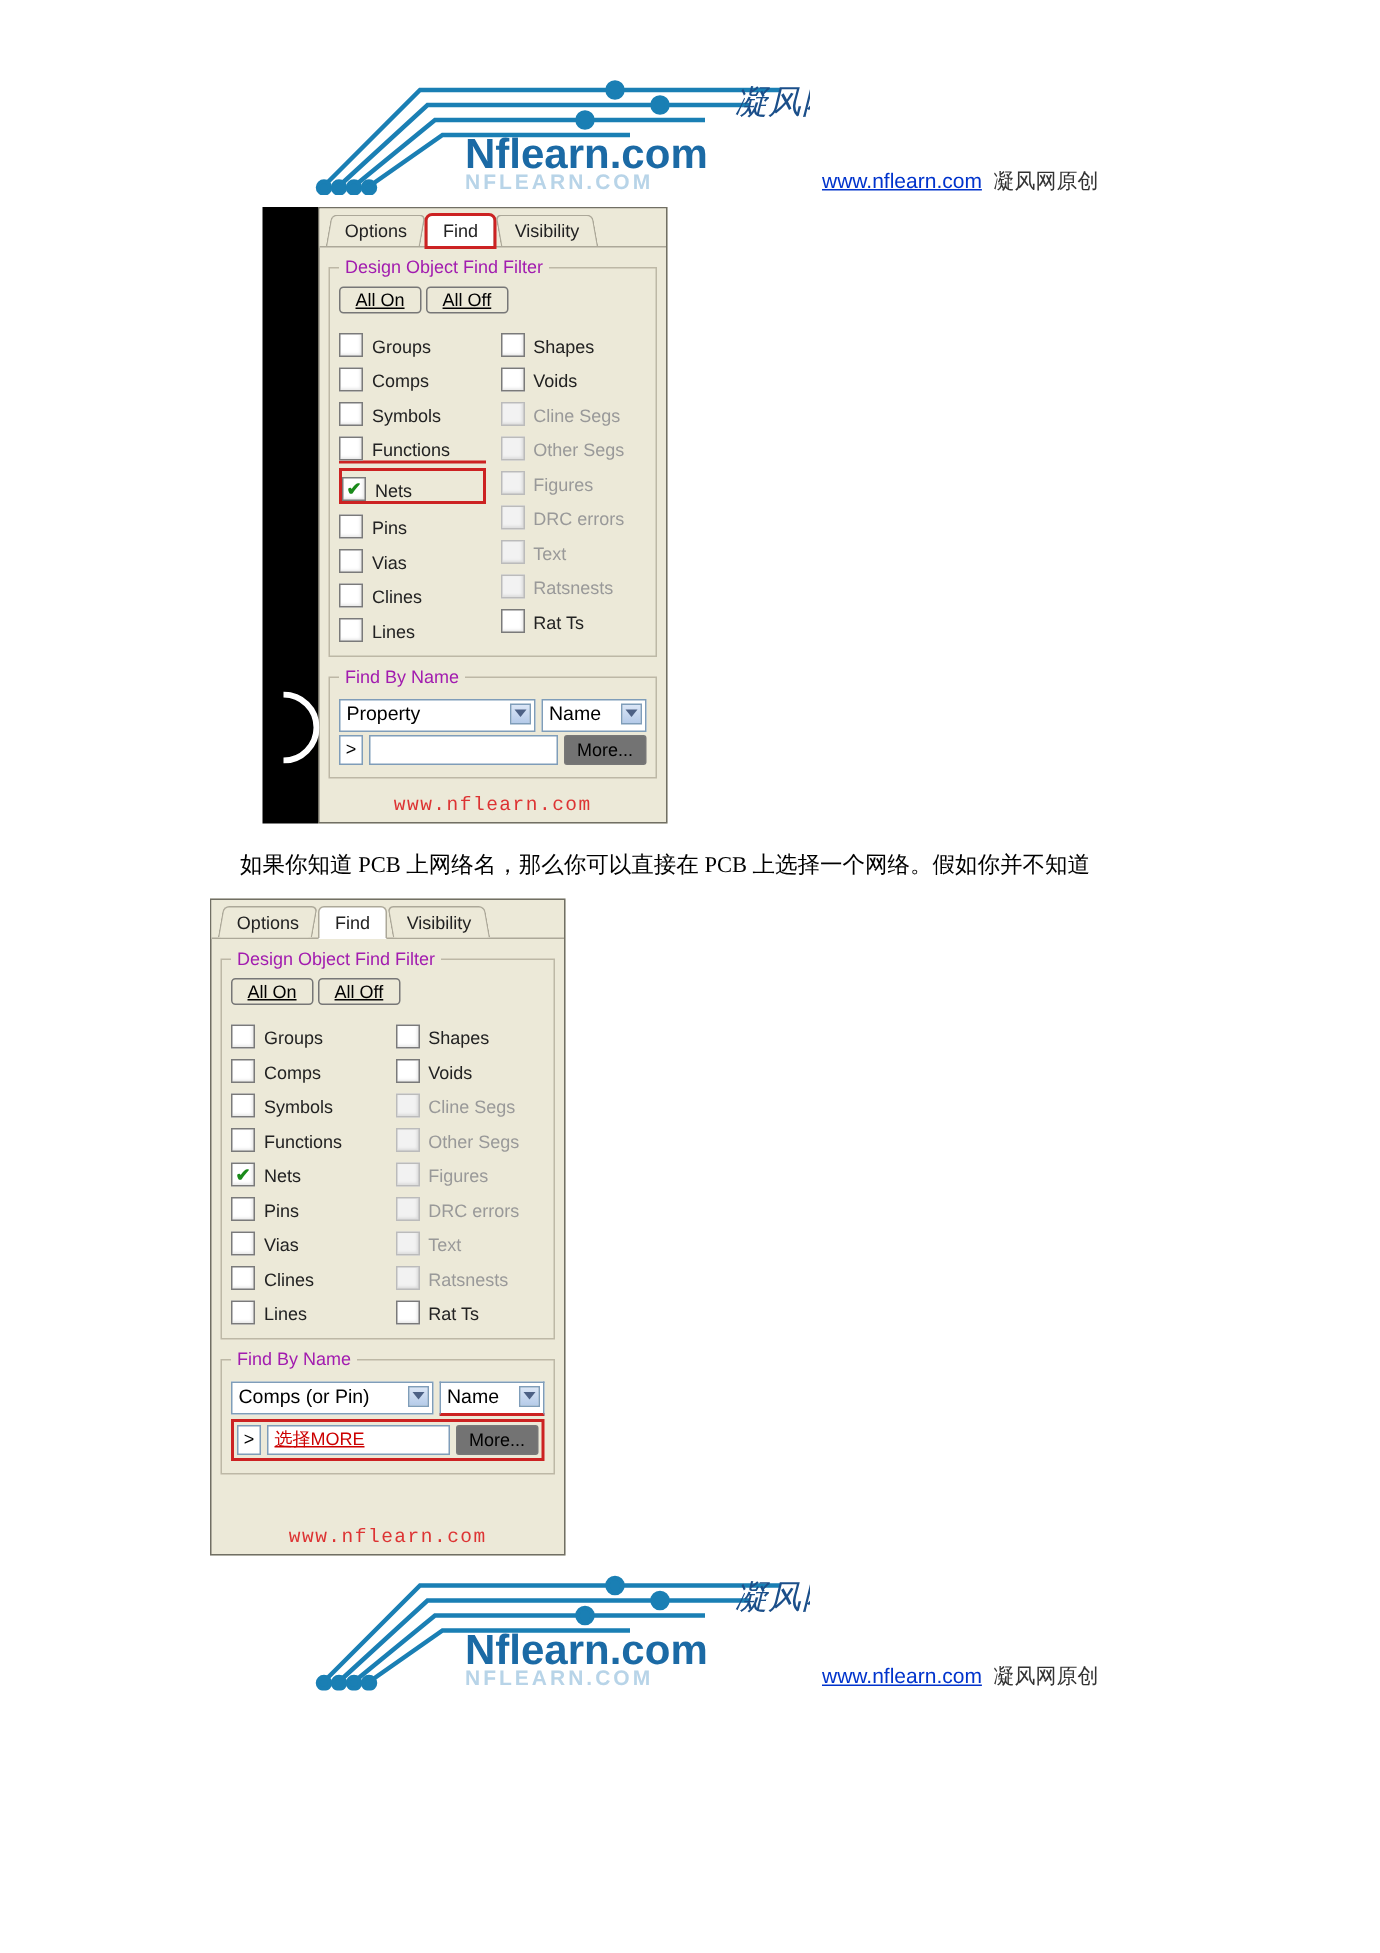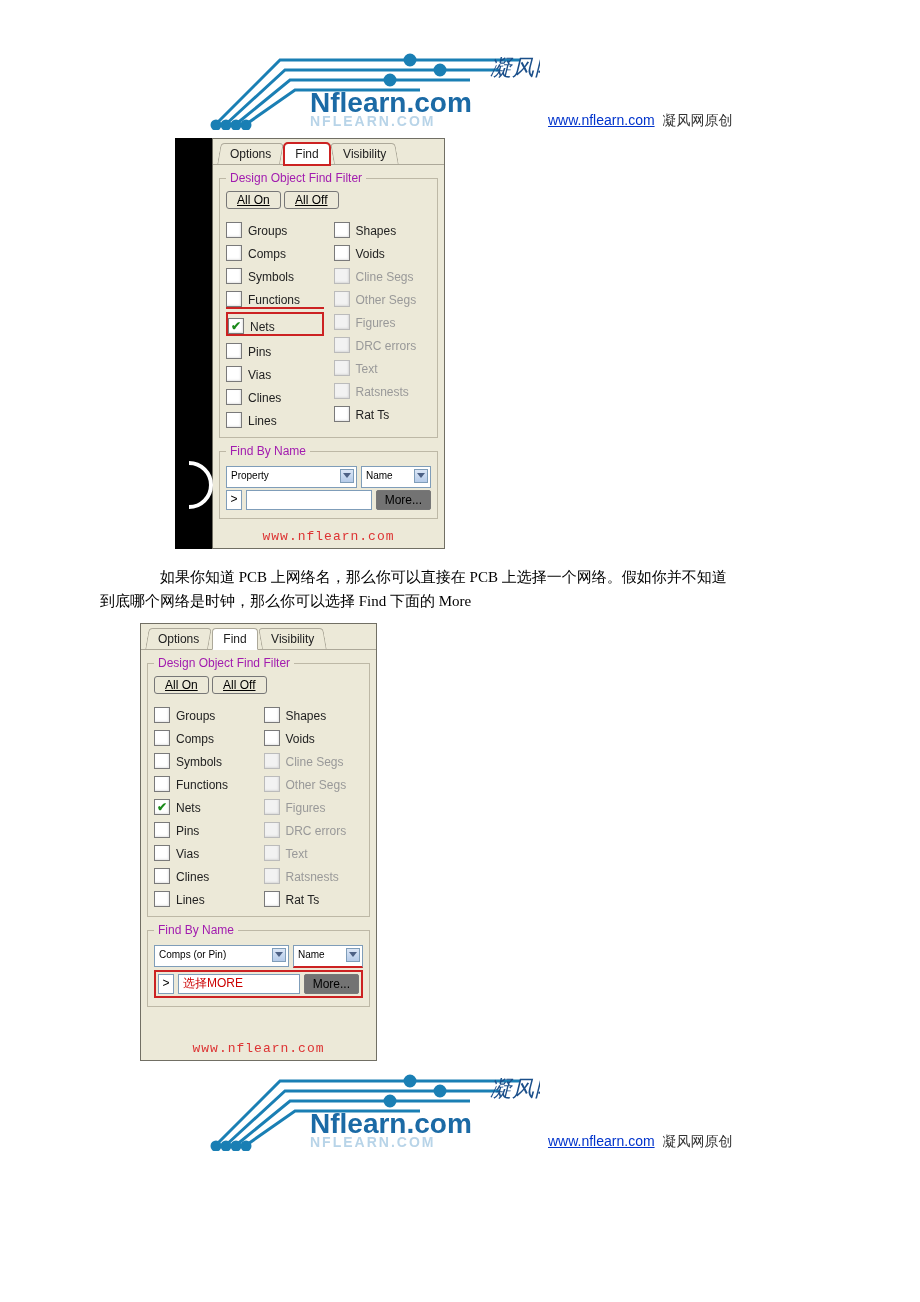--- a/index.html
+++ b/index.html
@@ -141,21 +141,21 @@
   }
   .chk.green { color:#1a8a1a; font-weight:bold; }
   .chk.dis { border-color:#bbb; background:#f2f2f2;}
   .chk-label { font-size:12px; color:#222;}
   .chk-label.dis { color:#999; }
 
   .select {
     background:#fff;
     border:1px solid #7f9db9;
     padding: 1px 16px 1px 4px;
-    font-size:10px;
+    font-size:13px;
     position:relative;
     display:inline-block;
     height:18px;
     line-height:16px;
   }
   .select::after{
     content:"";
     position:absolute; right:2px; top:2px;
     width:14px; height:14px;
     background: linear-gradient(#dbe6f6,#b5cbe9);
@@ -349,21 +349,20 @@
           <div class="txtbox"></div>
           <button class="morebtn">More...</button>
         </div>
       </fieldset>
       <div class="watermark">www.nflearn.com</div>
     </div>
   </div>
 
   <div class="bodytext" style="text-indent:2em">
     <span>如果你知道 PCB 上网络名，那么你可以直接在 PCB 上选择一个网络。假如你并不知道</span><br>
-    <span style="margin-left:-2em; display:inline-block; text-indent:0;">到底哪个网络是时钟，那么你可以选择 Find 下面的 More</span>
   </div>
 
   <div class="panel2">
     <div class="tabs">
       <div class="tab"><span>Options</span></div>
       <div class="tab active"><span>Find</span></div>
       <div class="tab"><span>Visibility</span></div>
     </div>
     <fieldset class="group">
       <legend>Design Object Find Filter</legend>
@@ -452,21 +451,21 @@
     </fieldset>
 
     <fieldset class="group">
       <legend>Find By Name</legend>
       <div class="find-row">
         <div class="select" style="flex:1"><span>Comps (or Pin)</span><span class="caret"></span></div>
         <div class="select red-underline" style="width:48px"><span>Name</span><span class="caret"></span></div>
       </div>
       <div class="find-row red-rect" style="padding:2px">
         <div class="prompt">&gt;</div>
-        <div class="txtbox" style="">选择MORE</div>
+        <div class="txtbox" style="text-decoration:underline">选择MORE</div>
         <button class="morebtn">More...</button>
       </div>
     </fieldset>
     <div style="height:24px"></div>
     <div class="watermark">www.nflearn.com</div>
   </div>
 
 
   <div class="logo-row">
     <div class="logo">

